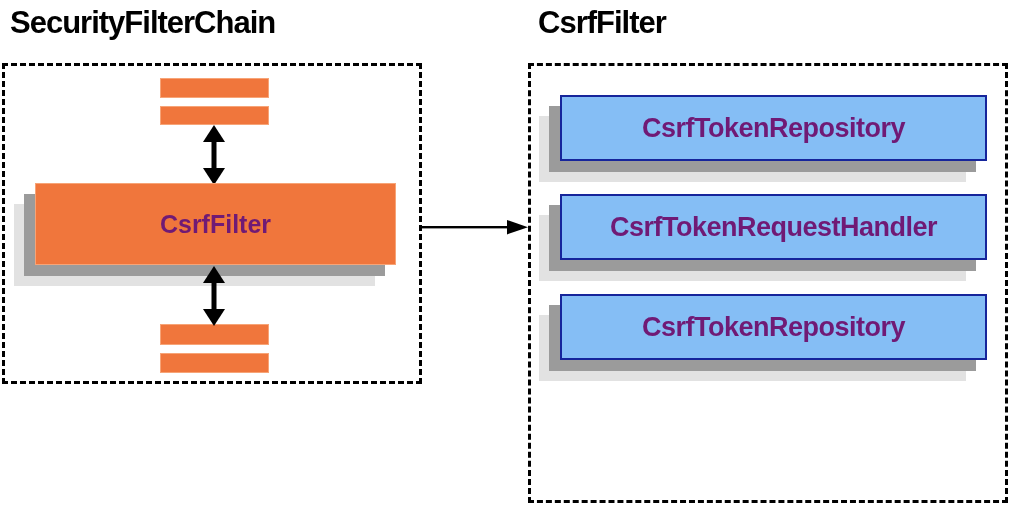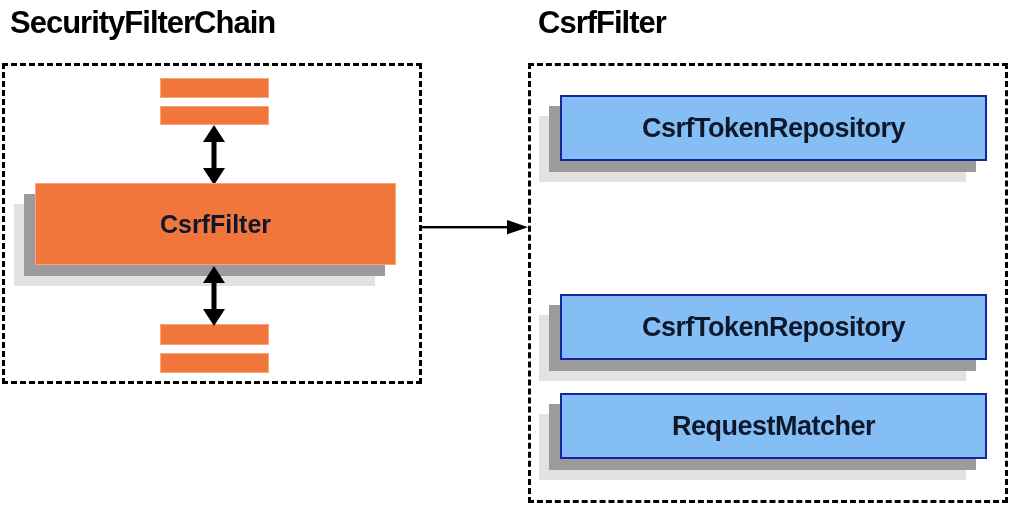--- a/index.html
+++ b/index.html
@@ -39,21 +39,21 @@
     position:absolute;left:-21px;top:21px;width:100%;height:100%;
     background:#E2E2E2;
   }
   .stack-box .shadow-near{
     position:absolute;left:-11px;top:11px;width:100%;height:100%;
     background:#9B9B9B;
   }
   .stack-box .face{
     position:absolute;left:0;top:0;width:100%;height:100%;
     box-sizing:border-box;display:flex;align-items:center;justify-content:center;
-    font-weight:bold;color:#0f172a;white-space:nowrap;
+    font-weight:bold;color:#701a75;white-space:nowrap;
   }
 
   #csrf-filter-box{left:35px;top:183px;width:361px;height:82px;}
   #csrf-filter-box .face{
     background:#F0763C;border:1px solid #F7A477;font-size:25px;
   }
 
   .comp-box{left:560px;width:427px;height:66px;}
   .comp-box .face{
     background:#85BEF5;border:2px solid #16259B;
@@ -108,26 +108,26 @@
   </svg>
 
   <div class="dashed-frame" id="right-frame"></div>
 
   <div class="stack-box comp-box" id="comp-1">
     <div class="shadow-far"></div>
     <div class="shadow-near"></div>
     <div class="face">CsrfTokenRepository</div>
   </div>
 
+  <div class="stack-box comp-box" id="comp-2">
+    <div class="shadow-far"></div>
+    <div class="shadow-near"></div>
+    <div class="face">CsrfTokenRequestHandler</div>
+  </div>
 
   <div class="stack-box comp-box" id="comp-3">
     <div class="shadow-far"></div>
     <div class="shadow-near"></div>
     <div class="face">CsrfTokenRepository</div>
   </div>
 
-  <div class="stack-box comp-box" id="comp-4">
-    <div class="shadow-far"></div>
-    <div class="shadow-near"></div>
-    <div class="face">RequestMatcher</div>
-  </div>
 
 </div>
 
 </body></html>

